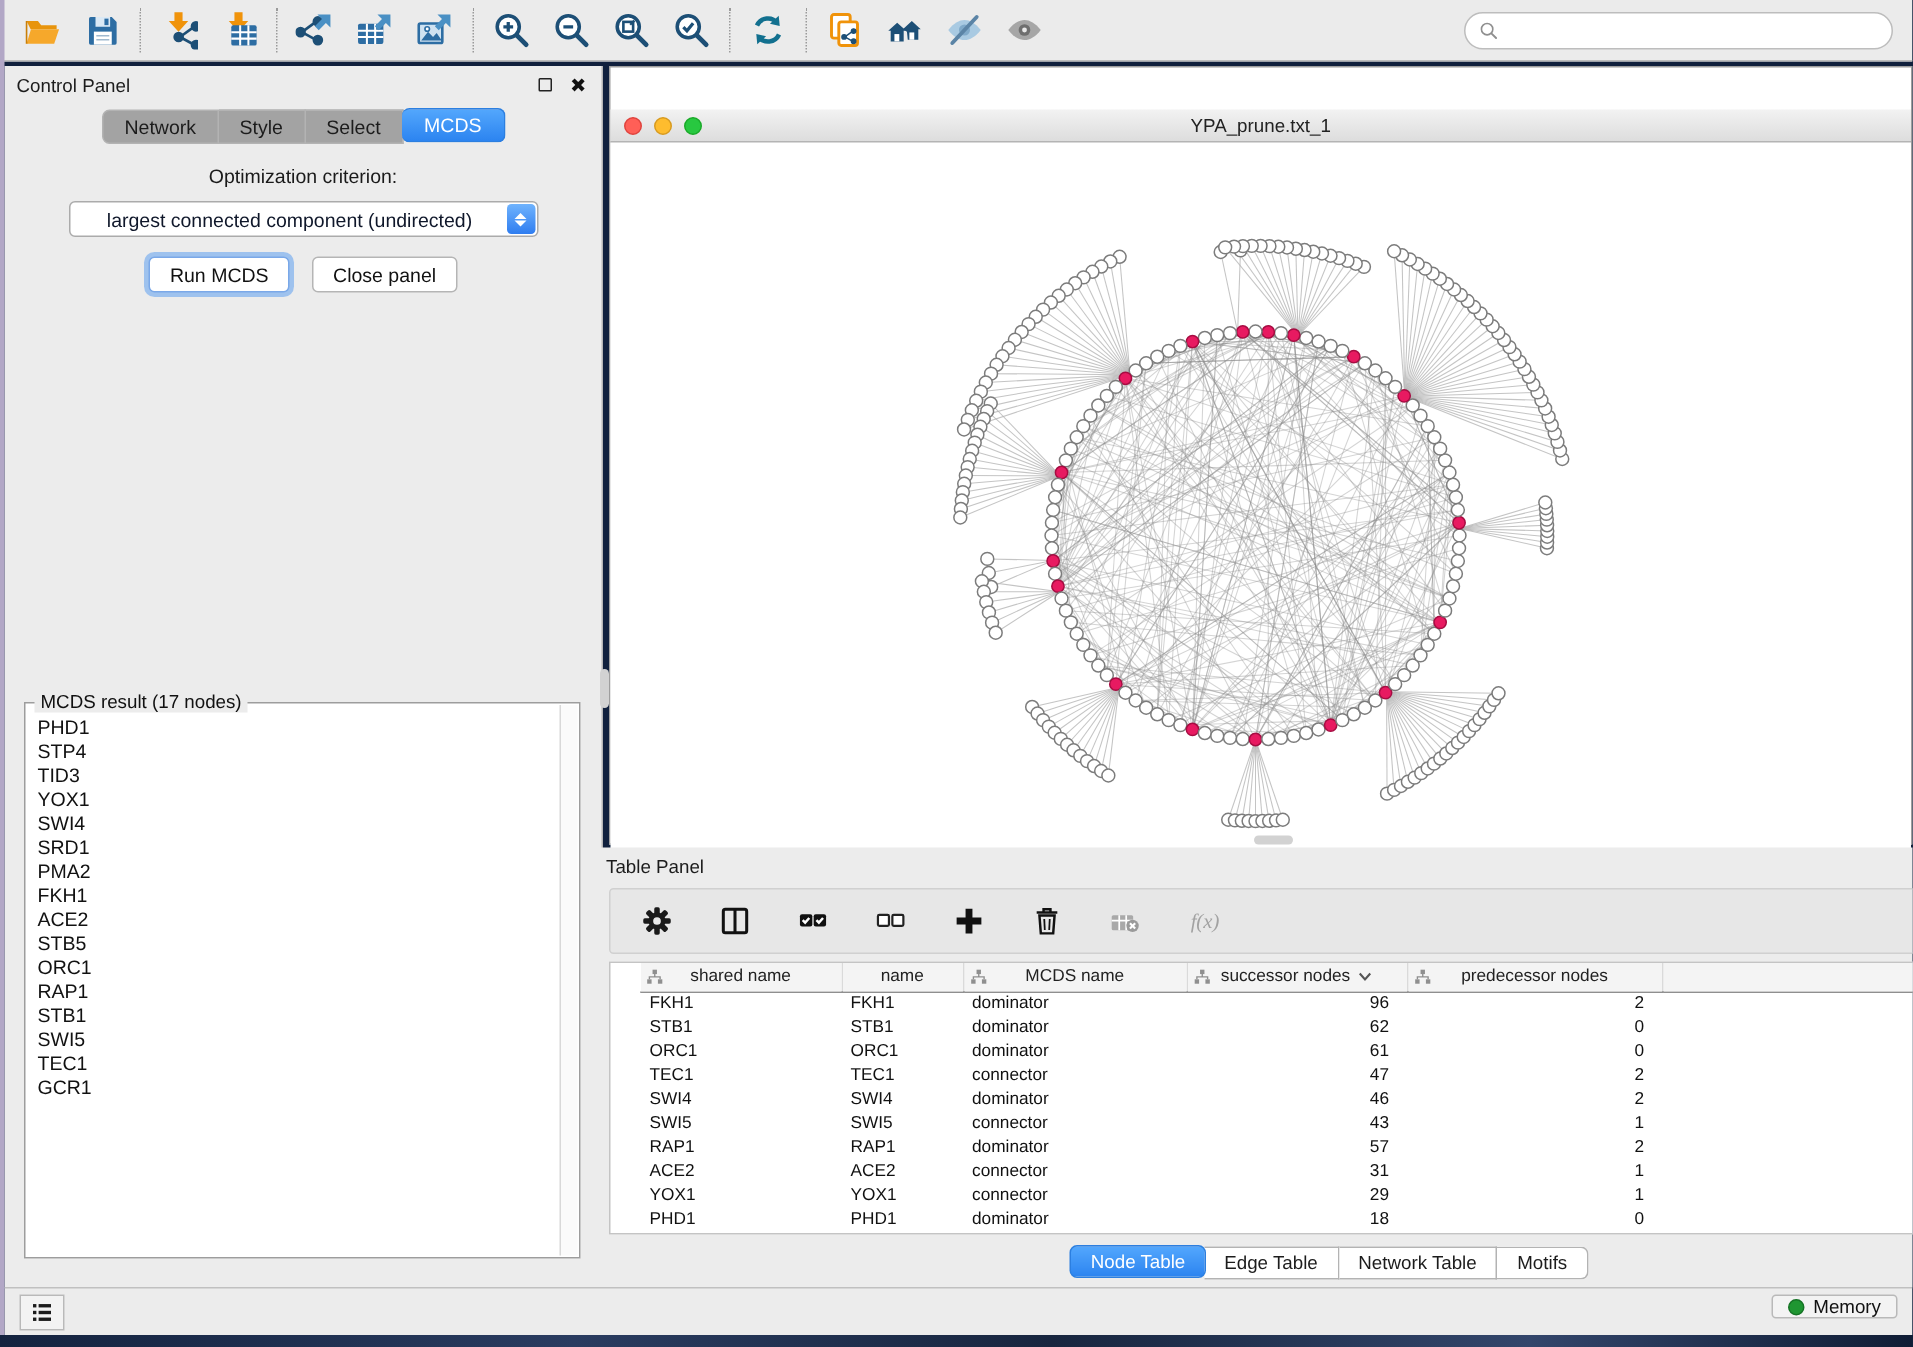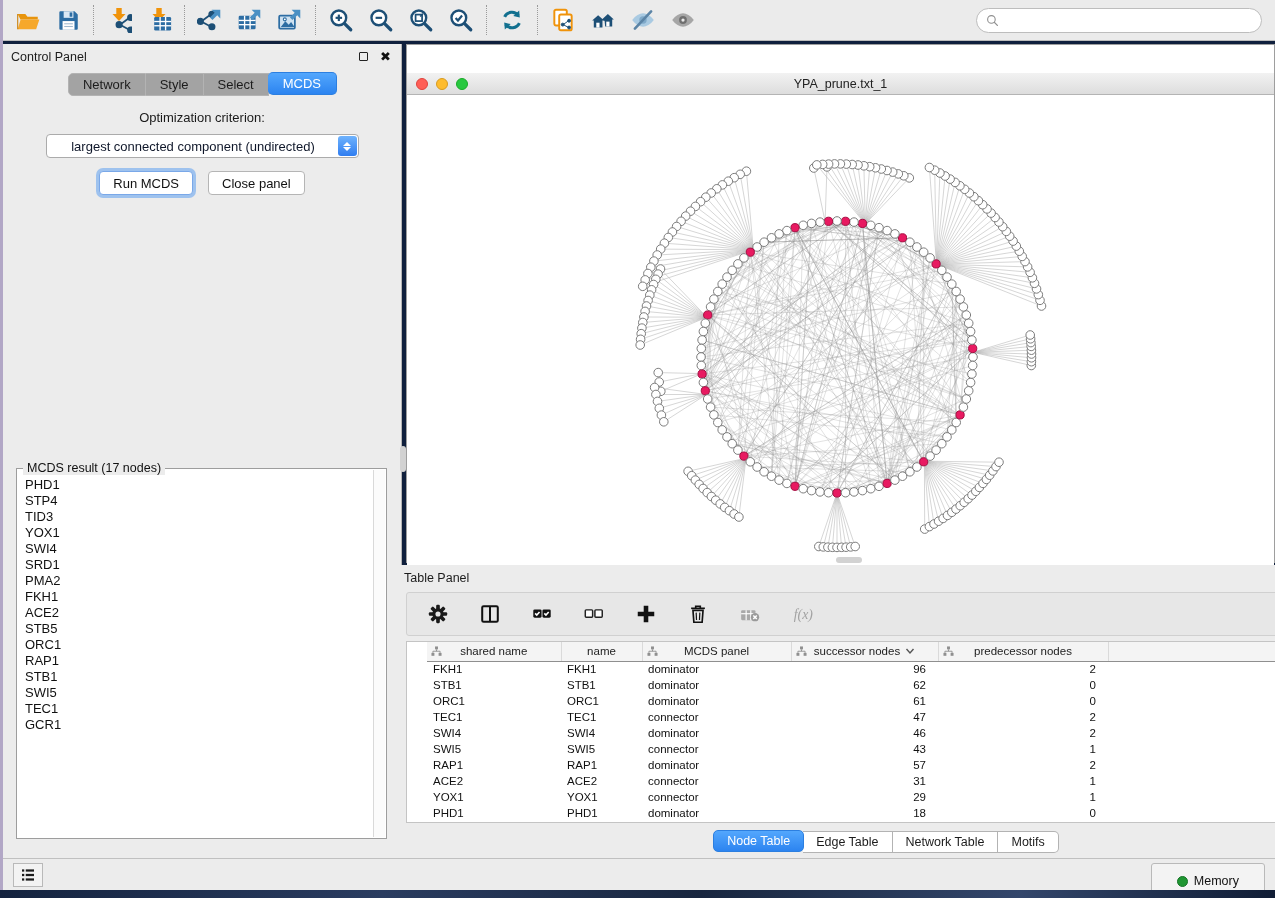--- a/index.html
+++ b/index.html
@@ -107,22 +107,22 @@
           color:#1c1c1c; height:22px; display:flex; align-items:center; cursor:pointer; }
   .btab:first-child { border-left:1px solid #b3b3b3; border-radius:5px 0 0 5px; }
   .btab:last-child { border-radius:0 5px 5px 0; }
   .btab.active { background:linear-gradient(#53a7fd,#2c84f0); color:#fff; border-color:#2c7fe0; border-radius:5px; margin:-1px; z-index:2;}
 
   
   .statusbar { position:absolute; left:3px; top:858px; width:1272px; height:32px; background:#ececec;
                border-top:1px solid #c0c0c0; display:flex; align-items:center; }
   .list-btn { margin-left:10px; width:30px; height:24px; background:#f3f3f3; border:1px solid #b9b9b9;
               display:flex; align-items:center; justify-content:center; cursor:pointer; }
-  .memory-btn { position:absolute; right:10px; top:4px; height:36px; background:#f3f3f3; border:1px solid #b9b9b9;
-                border-radius:3px; display:flex; align-items:center; gap:6px; padding:0 25px; font-size:12.5px; color:#111; cursor:pointer; }
+  .memory-btn { position:absolute; right:10px; top:4px; height:16px; background:#f3f3f3; border:1px solid #b9b9b9;
+                border-radius:3px; display:flex; align-items:center; gap:6px; padding:0 10px; font-size:12.5px; color:#111; cursor:pointer; }
   .memdot { width:11px; height:11px; border-radius:50%; background:#1f9632; border:1px solid #157325; }
 </style>
 </head>
 <body>
 
 <div class="app">
 
   <div class="toolbar">
     <div class="tb-icons">
         <div class="tbtn">
@@ -1213,21 +1213,21 @@
                   <g fill="#8f8f8f">
                     <rect x="4.4" y="0.5" width="3.2" height="3.2"></rect>
                     <rect x="0.5" y="7.5" width="3.2" height="3.2"></rect>
                     <rect x="8.3" y="7.5" width="3.2" height="3.2"></rect>
                   </g>
                   <g stroke="#8f8f8f" stroke-width="1">
                     <path d="M6 3.7v2M2.1 7.5V5.7h7.8v1.8" fill="none"></path>
                   </g>
                 </svg>
                 <span class="th-inner">
-                  <span>MCDS panel</span>
+                  <span>MCDS name</span>
                 </span>
               </th>
               <th style="width: 147px;">
                 <svg class="tree" viewBox="0 0 12 12">
                   <g fill="#8f8f8f">
                     <rect x="4.4" y="0.5" width="3.2" height="3.2"></rect>
                     <rect x="0.5" y="7.5" width="3.2" height="3.2"></rect>
                     <rect x="8.3" y="7.5" width="3.2" height="3.2"></rect>
                   </g>
                   <g stroke="#8f8f8f" stroke-width="1">

